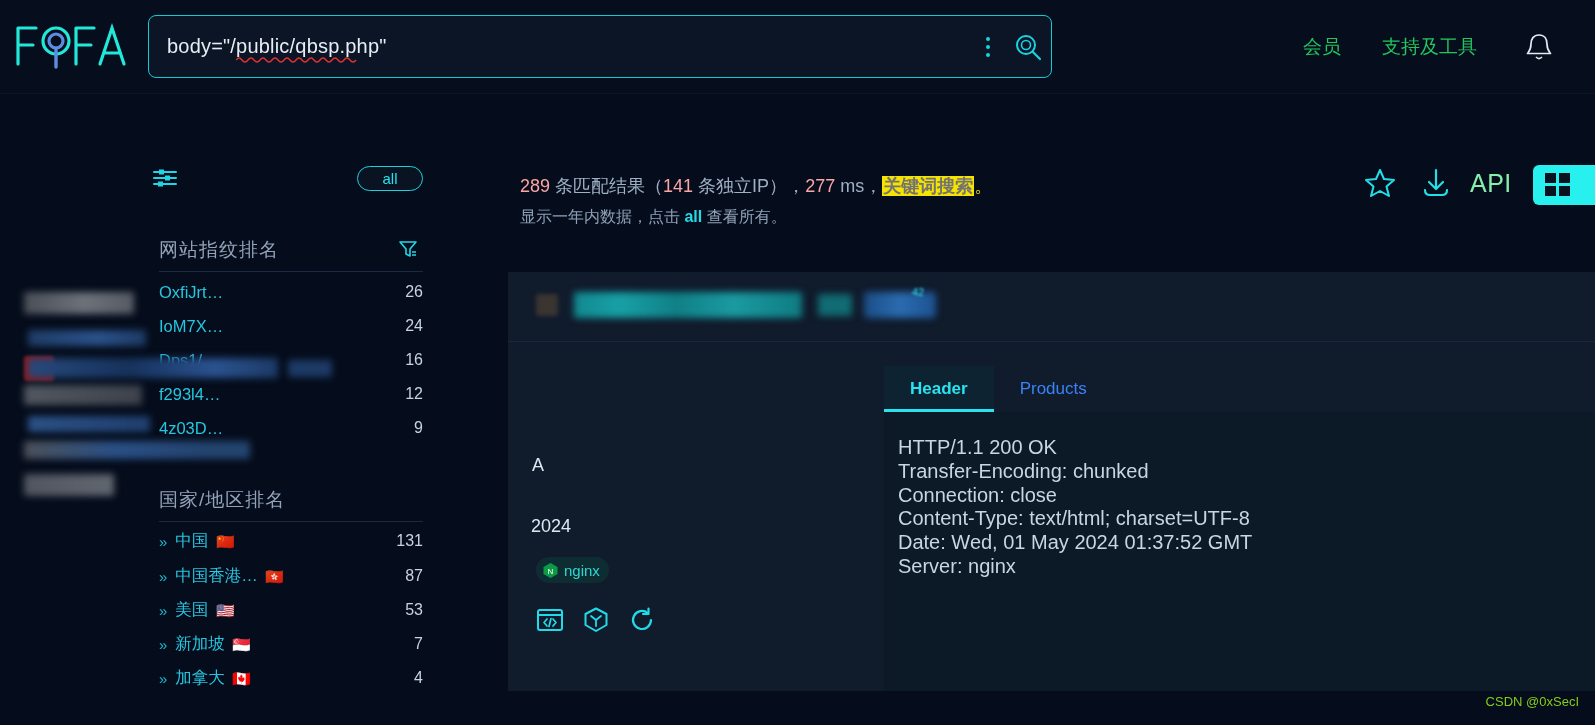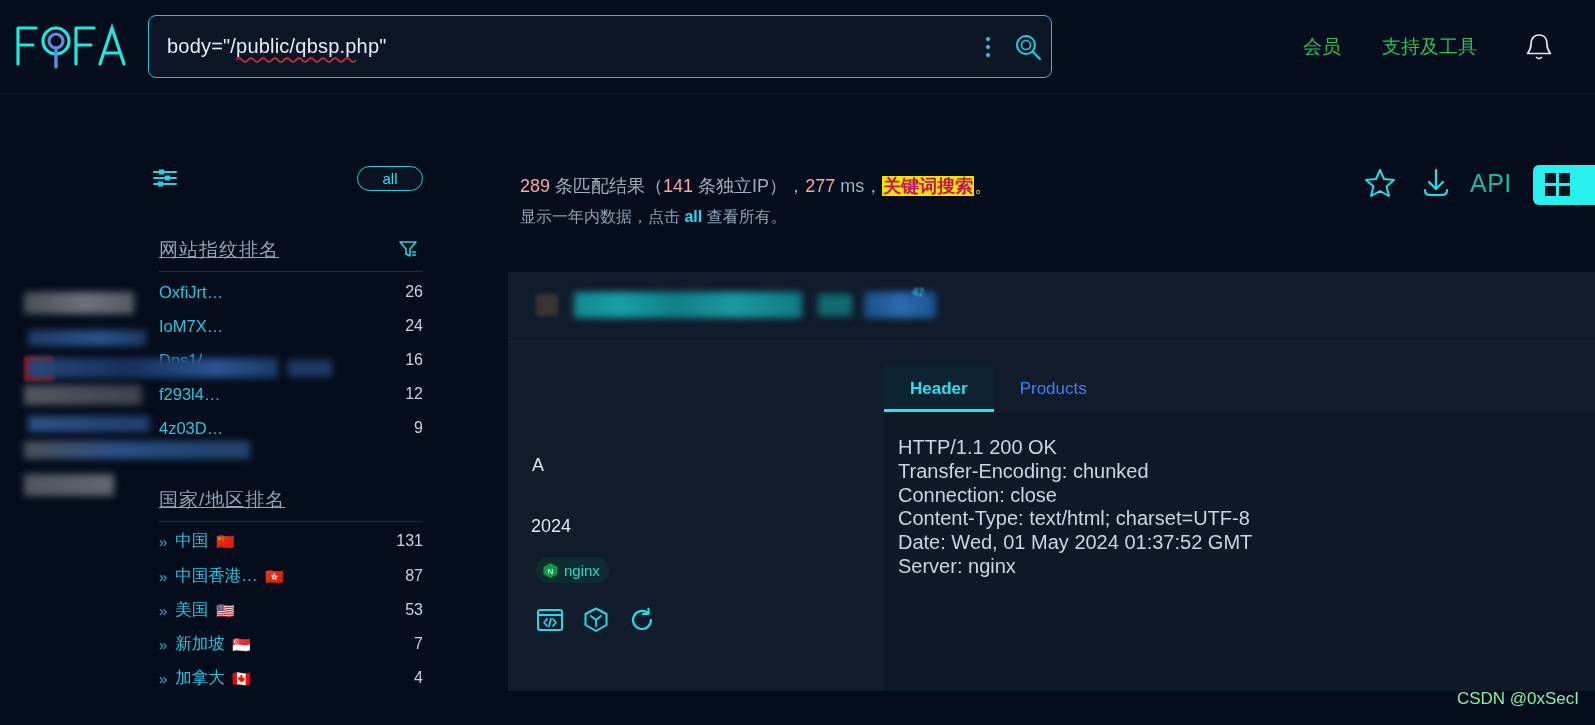--- a/index.html
+++ b/index.html
@@ -61,21 +61,21 @@
   #sidebar { position: absolute; left: 0; top: 94px; width: 470px; height: 631px; }
   #filter-icon { position: absolute; left: 152px; top: 165px; width: 26px; height: 26px; cursor: pointer; }
   #all-pill {
     position: absolute; left: 357px; top: 166px; width: 66px; height: 25px;
     border: 1px solid #18d2de; border-radius: 13px; background: #091322;
     color: #25e3ee; font-size: 15px; display:flex; align-items:center; justify-content:center;
     cursor: pointer;
   }
   .sec-title {
     position: absolute; left: 159px;
-    color: #92a2b8; font-size: 19px; letter-spacing: 1px; text-decoration: underline;
+    color: #92a2b8; font-size: 19px; letter-spacing: 1px;
   }
   .sec-rule {
     position: absolute; left: 159px; width: 264px; height: 1px; background: #1b2a40;
   }
   #fp-title { top: 237px; }
   #fp-filter-icon { position: absolute; left: 398px; top: 239px; width: 20px; height: 20px; cursor: pointer; }
   #fp-rule { top: 271px; }
   #cc-title { top: 487px; }
   #cc-rule { top: 521px; }
 
@@ -86,27 +86,27 @@
   .rank-name { color: #26c6e0; font-size: 16.5px; white-space: nowrap; }
   .rank-count { margin-left: auto; color: #c6d3e2; font-size: 16px; }
   .chev { color: #1fb8cf; font-size: 15px; margin-right: 10px; letter-spacing: -2px; }
   .flag { margin-left: 8px; font-size: 15px; line-height: 1; }
 
   
   #summary { position: absolute; left: 520px; top: 172px; width: 700px; }
   #summary-line1 { font-size: 18px; color: #9fb0c4; line-height: 28px; white-space: nowrap; }
   #summary-line2 { font-size: 16px; color: #8fa0b6; line-height: 26px; margin-top: 4px; white-space: nowrap; }
   .num { color: #fca5a5; }
-  .kw-hl { background: #f6e400; color: #be185d; font-weight: bold; padding: 0 1px; }
+  .kw-hl { background: #f6e400; color: #737373; font-weight: bold; padding: 0 1px; }
   .hl-yellow { color: #f6e400; }
   .inline-all { color: #23dbe8; font-weight: bold; cursor: pointer; }
 
   #tools { position: absolute; left: 1352px; top: 160px; display: flex; align-items: center; gap: 0; }
   .tool-btn { width: 56px; height: 46px; display: flex; align-items: center; justify-content: center; cursor: pointer; }
-  #api-label { color: #14b8a6; font-size: 25px; margin-left: 6px; cursor: pointer; letter-spacing: .5px;}
+  #api-label { color: #86efac; font-size: 25px; margin-left: 6px; cursor: pointer; letter-spacing: .5px;}
   #grid-btn {
     position: absolute; left: 1533px; top: 165px; width: 62px; height: 40px;
     background: #27f0ef; border-radius: 6px 0 0 6px; display:flex; align-items:center;
     padding-left: 10px; cursor: pointer;
   }
 
   
   #result-card {
     position: absolute; left: 508px; top: 272px; width: 1087px; height: 419px;
     background: #101b2c;
@@ -157,21 +157,21 @@
   .tab.active { background: #0d2332; color: #2ae3f0; font-weight: bold; }
   .tab.active::after { content:""; position:absolute; left:0; bottom:0; width:100%; height:3px; background:#2ae3f0; }
   .tab.idle { color: #3b82f6; }
   #header-panel {
     position: absolute; left: 884px; top: 412px; width: 711px; height: 279px;
     background: #0c1a28;
     padding: 24px 0 0 14px;
   }
   .hdr-line { color: #c8d5e4; font-size: 20px; line-height: 23.8px; white-space: nowrap; }
 
-  #watermark { position: absolute; right: 16px; bottom: 16px; color: #86efac; font-size: 17px; text-align: right; }
+  #watermark { position: absolute; right: 16px; bottom: 16px; color: #84cc16; font-size: 13px; text-align: right; }
 </style>
 </head>
 <body>
 
 <div id="header">
 
   <div id="logo">
     <svg width="120" height="52" viewBox="0 0 120 52">
       <g fill="none" stroke="#21e8d8" stroke-width="3.2" stroke-linecap="round">
         <path d="M6 8 L6 44 M6 8 L24 8 M6 25 L21 25"></path>

